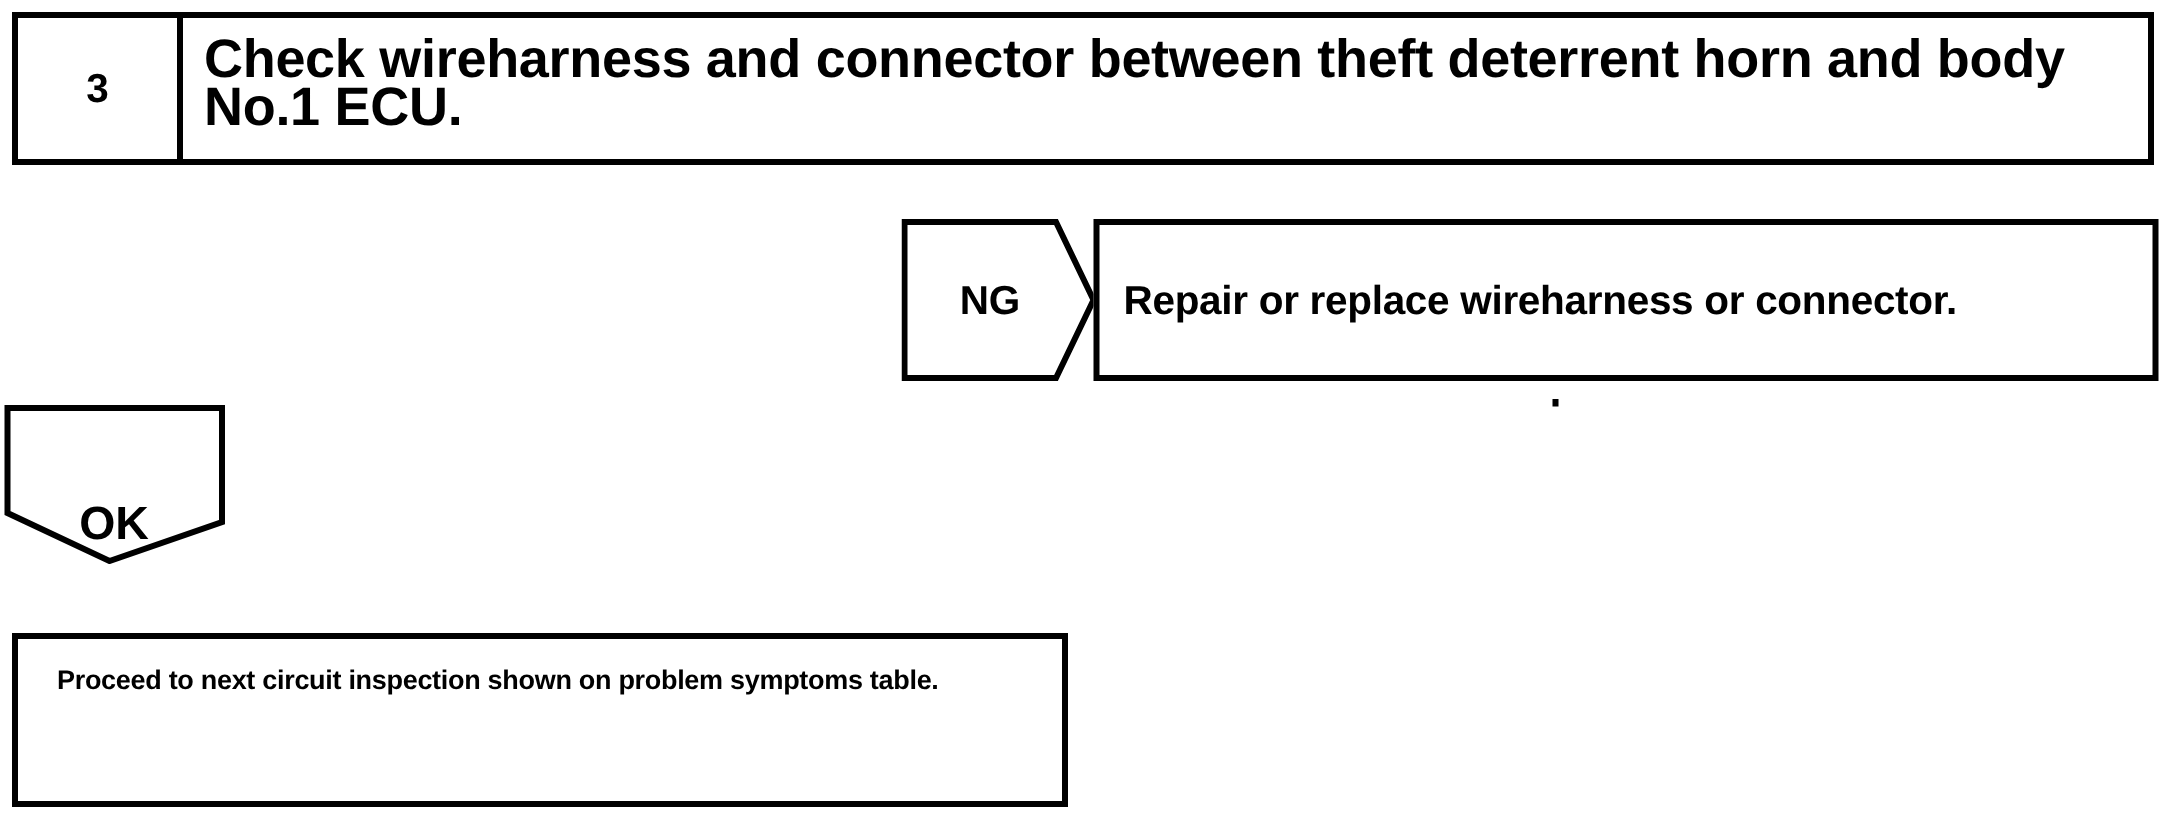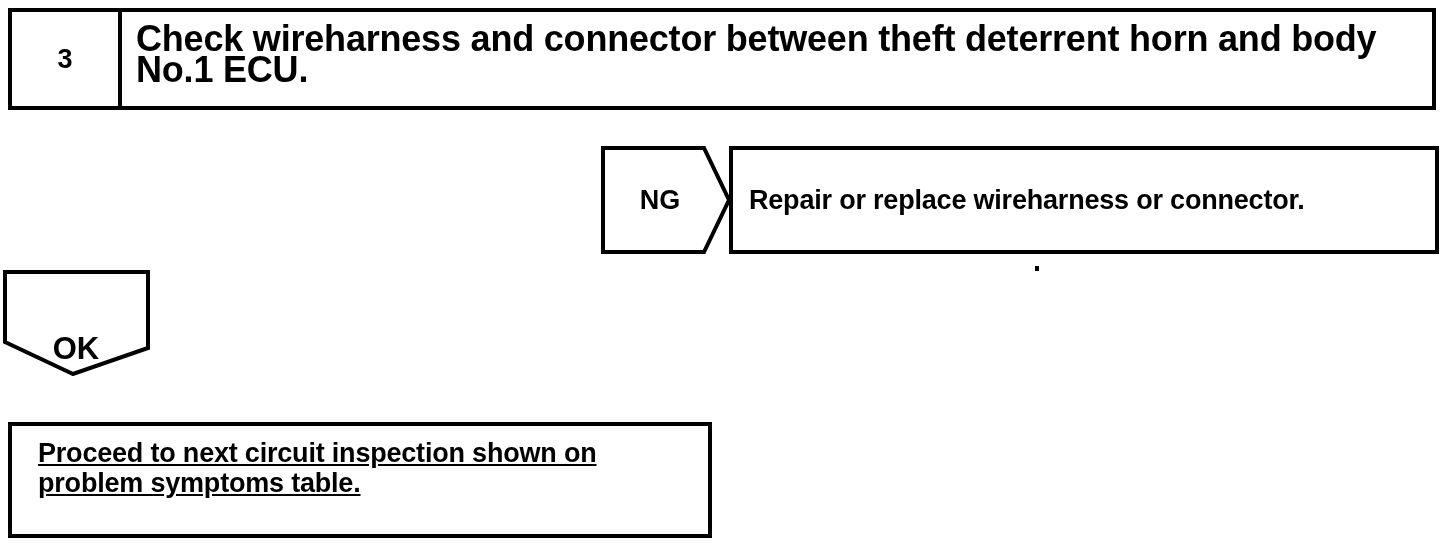--- a/index.html
+++ b/index.html
@@ -128,25 +128,24 @@
     left: 8px;
     top: 422px;
     width: 704px;
     height: 116px;
     box-sizing: border-box;
     border: 4px solid #000000;
     background: #ffffff;
     padding: 12px 0 0 26px;
   }
   .proceed-text {
-    font-size: 27px;
+    font-size: 18px;
     font-weight: bold;
     line-height: 30px;
     letter-spacing: -0.2px;
-    text-decoration: underline;
   }
 
   
   .speck {
     position: absolute;
     left: 1035px;
     top: 266px;
     width: 4px;
     height: 5px;
     background: #000000;

